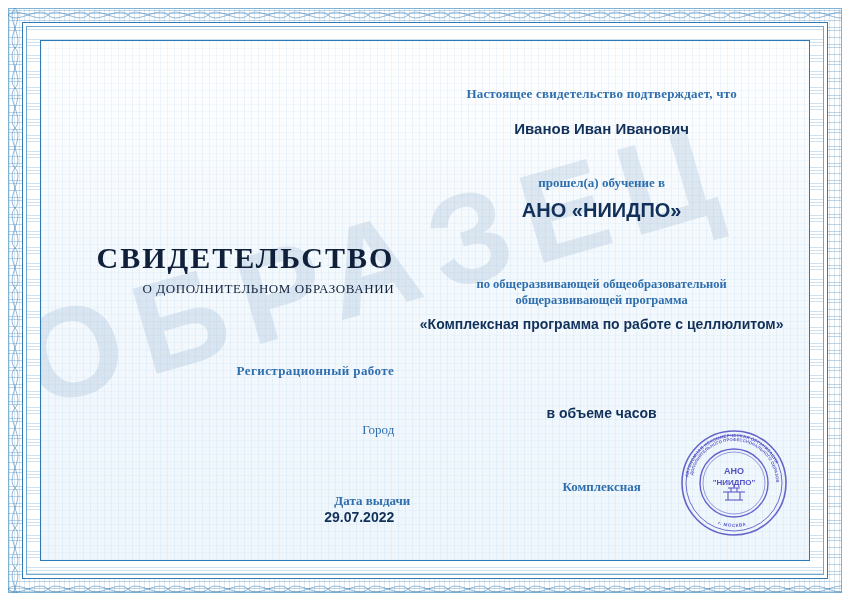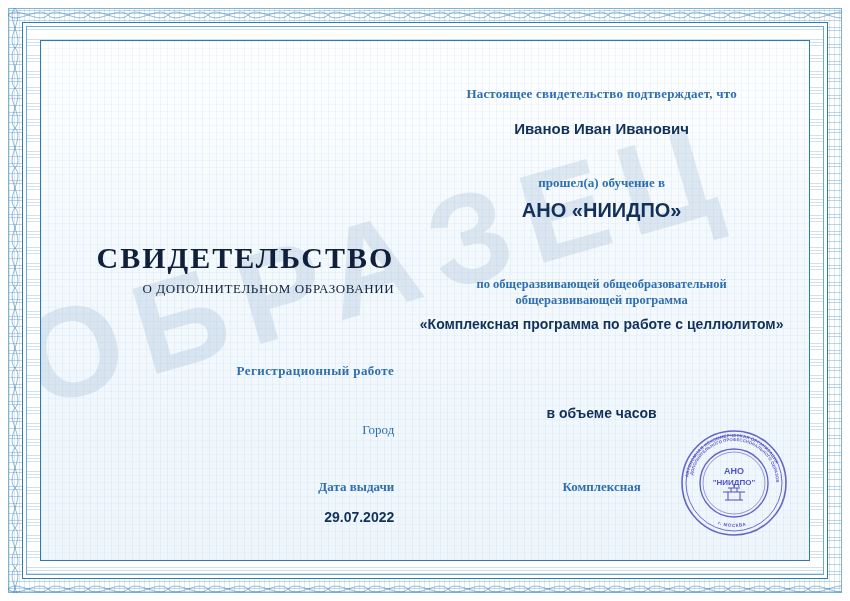--- a/index.html
+++ b/index.html
@@ -119,25 +119,26 @@
   .city-label {
     position: absolute;
     top: 381px;
     width: 100%;
     font-size: 13px;
     font-weight: normal;
     color: #2f6fae;
   }
   .date-label {
     position: absolute;
-    top: 438px;
-    width: 100%;
-    font-size: 13px;
-    font-weight: bold;
-    color: #2f6fae;
+    top: 452px;
+    width: 100%;
+    font-size: 13px;
+    font-weight: bold;
+    color: #2f6fae;
+    padding-left: 16px;
   }
   .date-value {
     position: absolute;
     top: 468px;
     width: 100%;
     font-family: "Liberation Sans", sans-serif;
     font-size: 14px;
     font-weight: bold;
     color: #11305a;
   }

